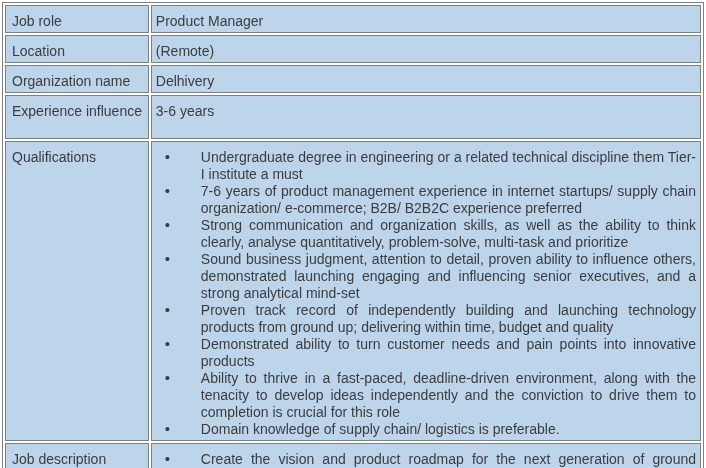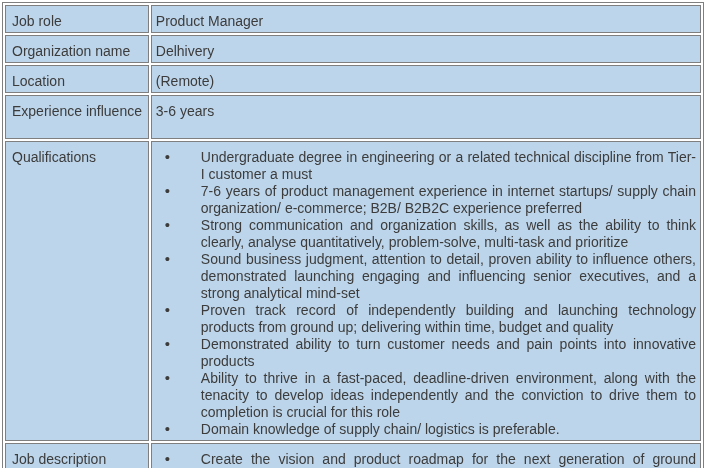--- a/index.html
+++ b/index.html
@@ -69,36 +69,36 @@
   <colgroup>
       <col class="c1">
       <col class="c2">
     </colgroup>
   <tbody>
     <tr class="simple-row">
       <td class="label-cell">Job role</td>
       <td class="value-cell">Product Manager</td>
     </tr>
     <tr class="simple-row">
+      <td class="label-cell">Location</td>
+      <td class="value-cell">(Remote)</td>
+    </tr>
+    <tr class="simple-row">
       <td class="label-cell">Organization name</td>
       <td class="value-cell">Delhivery</td>
-    </tr>
-    <tr class="simple-row">
-      <td class="label-cell">Location</td>
-      <td class="value-cell">(Remote)</td>
     </tr>
     <tr class="two-line-row">
       <td class="label-cell">Experience influence</td>
       <td class="value-cell">3-6 years</td>
     </tr>
     <tr>
       <td class="label-cell">Qualifications</td>
       <td class="value-cell">
         <ul class="bullet-list">
-            <li><span class="bullet">•</span><span>Undergraduate degree in engineering or a related technical discipline from Tier-I customer a must</span></li>
+            <li><span class="bullet">•</span><span>Undergraduate degree in engineering or a related technical discipline them Tier-I institute a must</span></li>
             <li><span class="bullet">•</span><span>7-6 years of product management experience in internet startups/ supply chain organization/ e-commerce; B2B/ B2B2C experience preferred</span></li>
             <li><span class="bullet">•</span><span>Strong communication and organization skills, as well as the ability to think clearly, analyse quantitatively, problem-solve, multi-task and prioritize</span></li>
             <li><span class="bullet">•</span><span>Sound business judgment, attention to detail, proven ability to influence others, demonstrated launching engaging and influencing senior executives, and a strong analytical mind-set</span></li>
             <li><span class="bullet">•</span><span>Proven track record of independently building and launching technology products from ground up; delivering within time, budget and quality</span></li>
             <li><span class="bullet">•</span><span>Demonstrated ability to turn customer needs and pain points into innovative products</span></li>
             <li><span class="bullet">•</span><span>Ability to thrive in a fast-paced, deadline-driven environment, along with the tenacity to develop ideas independently and the conviction to drive them to completion is crucial for this role</span></li>
             <li><span class="bullet">•</span><span>Domain knowledge of supply chain/ logistics is preferable.</span></li>
           </ul>
       </td>
     </tr>

